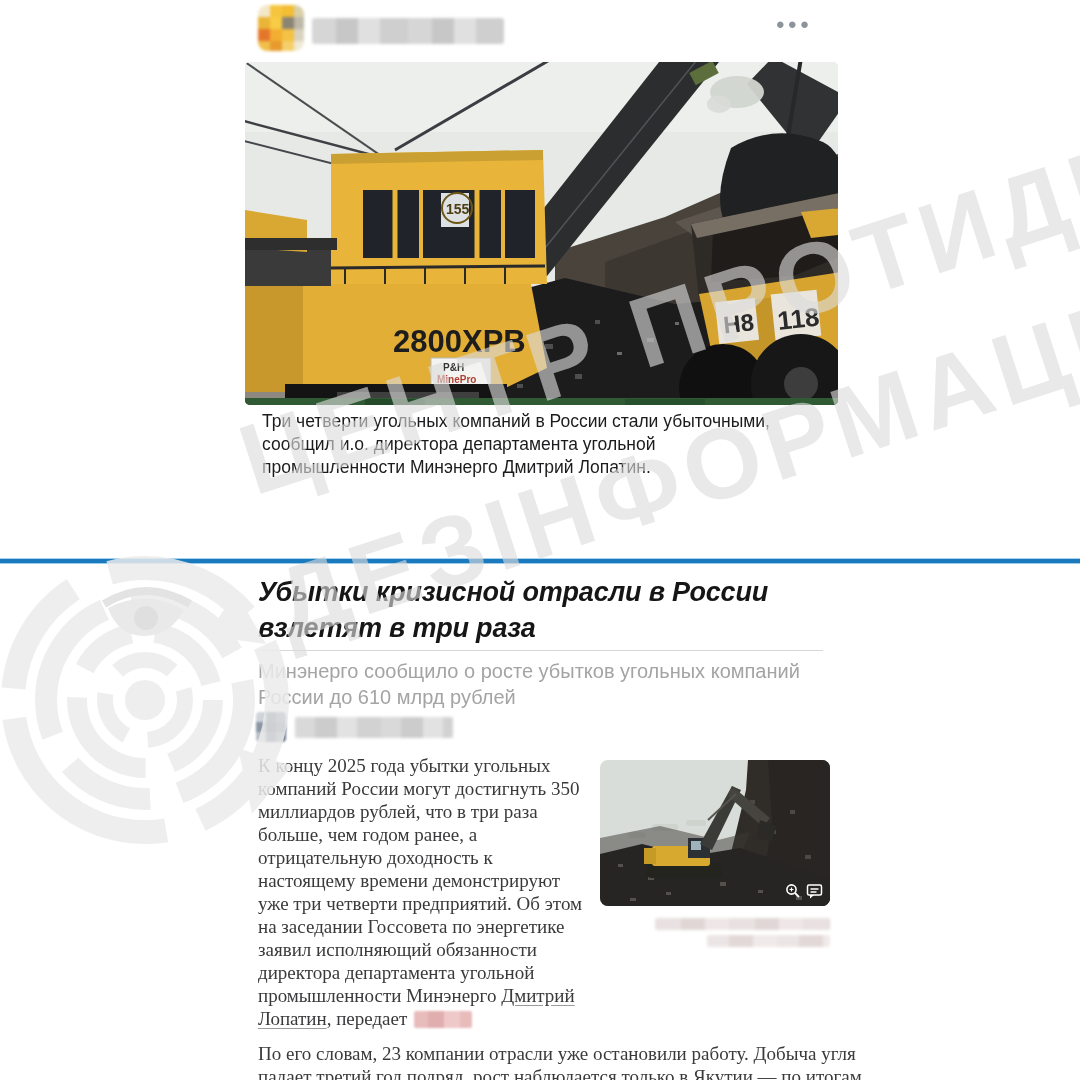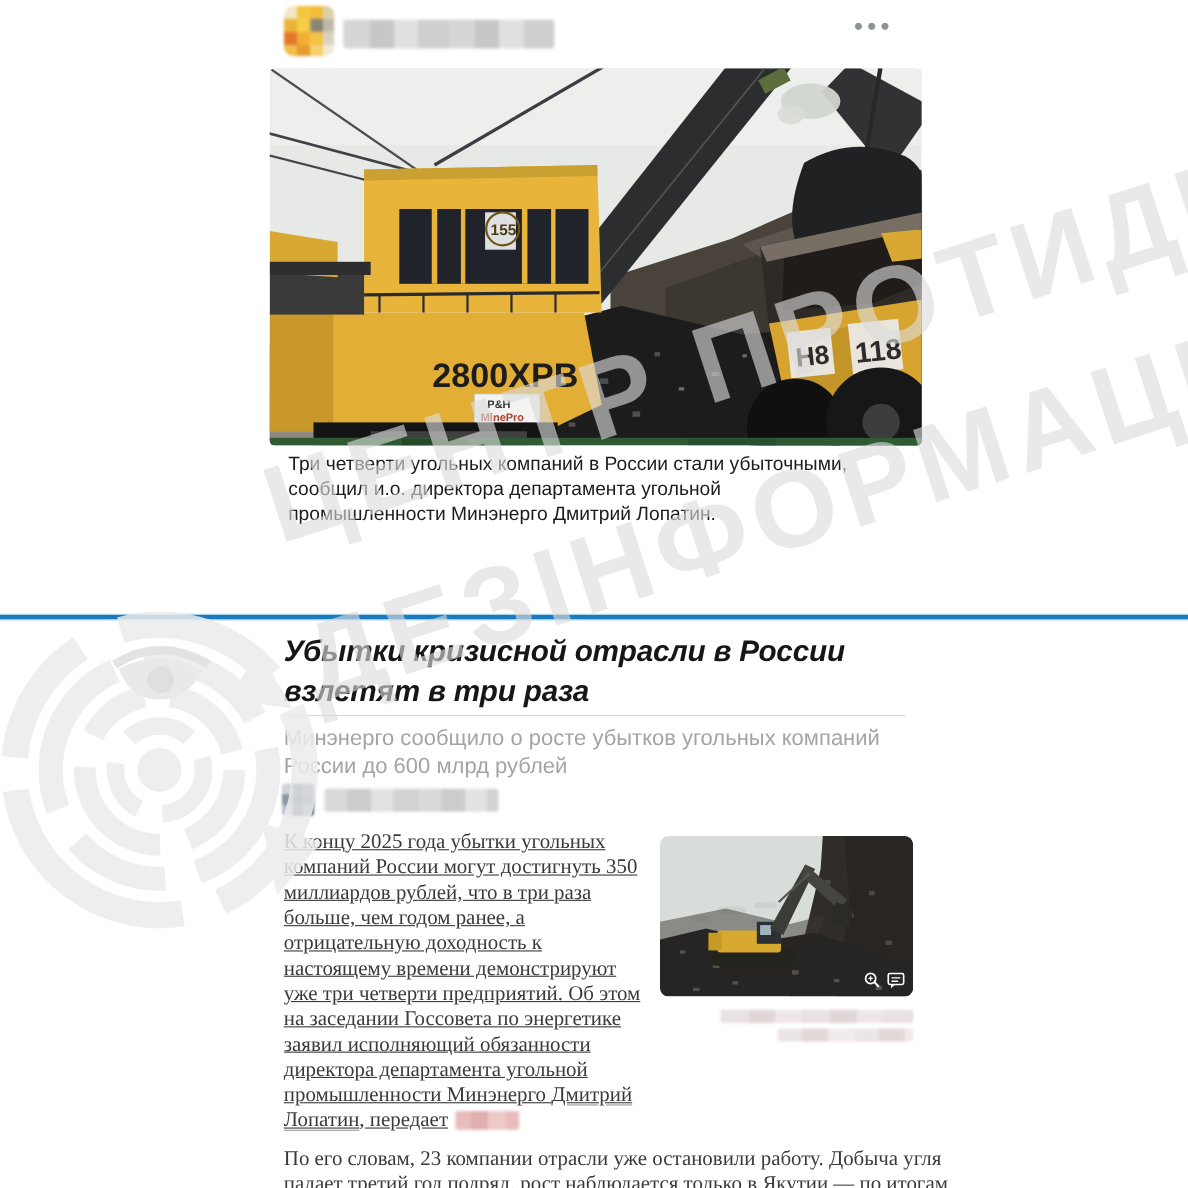--- a/index.html
+++ b/index.html
@@ -25,21 +25,21 @@
   .head-rule{position:absolute;left:258px;top:650px;width:565px;height:0;border-top:1px solid #d8d8d8;}
   .subtitle{position:absolute;left:258px;top:658px;width:580px;margin:0;
     color:#a4a4a4;font-size:20px;line-height:26px;}
   .author-row{position:absolute;left:256px;top:712px;width:400px;height:32px;}
   .author-avatar{position:absolute;left:0;top:0;width:30px;height:30px;border-radius:4px;overflow:hidden;filter:blur(1.2px);}
   .author-name-redacted{position:absolute;left:39px;top:5px;width:158px;height:21px;border-radius:2px;filter:blur(1.5px);
     background:repeating-linear-gradient(90deg,#d9d9d9 0 20px,#cccccc 20px 42px,#e2e2e2 42px 62px,#d2d2d2 62px 86px);}
   .article-body{position:absolute;left:258px;top:754px;width:780px;
     font-family:"Liberation Serif",serif;color:#3a3a3c;font-size:19px;line-height:23px;}
   .article-body p{margin:0;}
-  .article-body .p1{width:336px;text-decoration:underline;}
+  .article-body .p1{width:336px;}
   .article-body .p2{width:652px;margin-top:12px;}
   .body-link{color:#3a3a3c;text-decoration:underline;text-decoration-color:#9b9b9b;text-underline-offset:3px;cursor:pointer;}
   .redacted-source{display:inline-block;width:58px;height:17px;margin-left:7px;vertical-align:-3px;border-radius:2px;
     background:repeating-linear-gradient(90deg,#e9bcbc 0 14px,#e0aeae 14px 30px,#efc9c9 30px 46px);filter:blur(1.3px);}
   .article-figure{position:absolute;left:342px;top:6px;width:230px;}
   .figure-img{position:relative;width:230px;height:146px;border-radius:8px;overflow:hidden;}
   .figure-icons{position:absolute;right:7px;bottom:7px;display:flex;gap:5px;}
   .caption-bar1{width:175px;height:12px;margin:12px 0 0 55px;border-radius:2px;filter:blur(1.4px);
     background:repeating-linear-gradient(90deg,#e9e1e1 0 26px,#e0d6d6 26px 50px,#efe7e7 50px 74px);}
   .caption-bar2{width:123px;height:12px;margin:5px 0 0 107px;border-radius:2px;filter:blur(1.4px);
@@ -221,21 +221,21 @@
 </figure>
 
 <div class="post-text">
   <p>Три четверти угольных компаний в России стали убыточными, сообщил и.о. директора департамента угольной промышленности Минэнерго Дмитрий Лопатин.</p>
 </div>
 
 <div class="bluebar"></div>
 
 <h1 class="headline">Убытки кризисной отрасли в России взлетят в три раза</h1>
 <div class="head-rule"></div>
-<p class="subtitle">Минэнерго сообщило о росте убытков угольных компаний России до 600 млрд рублей</p>
+<p class="subtitle">Минэнерго сообщило о росте убытков угольных компаний России до 610 млрд рублей</p>
 
 <div class="author-row">
   <div class="author-avatar">
     <svg width="30" height="30" viewBox="0 0 30 30">
       <rect x="0" y="0" width="10" height="10" fill="#cfd4da"></rect>
         <rect x="10" y="0" width="10" height="10" fill="#2e3e55"></rect>
         <rect x="20" y="0" width="10" height="10" fill="#56657c"></rect>
       <rect x="0" y="10" width="10" height="10" fill="#8c97a6"></rect>
         <rect x="10" y="10" width="10" height="10" fill="#1f2c40"></rect>
         <rect x="20" y="10" width="10" height="10" fill="#43536b"></rect>

